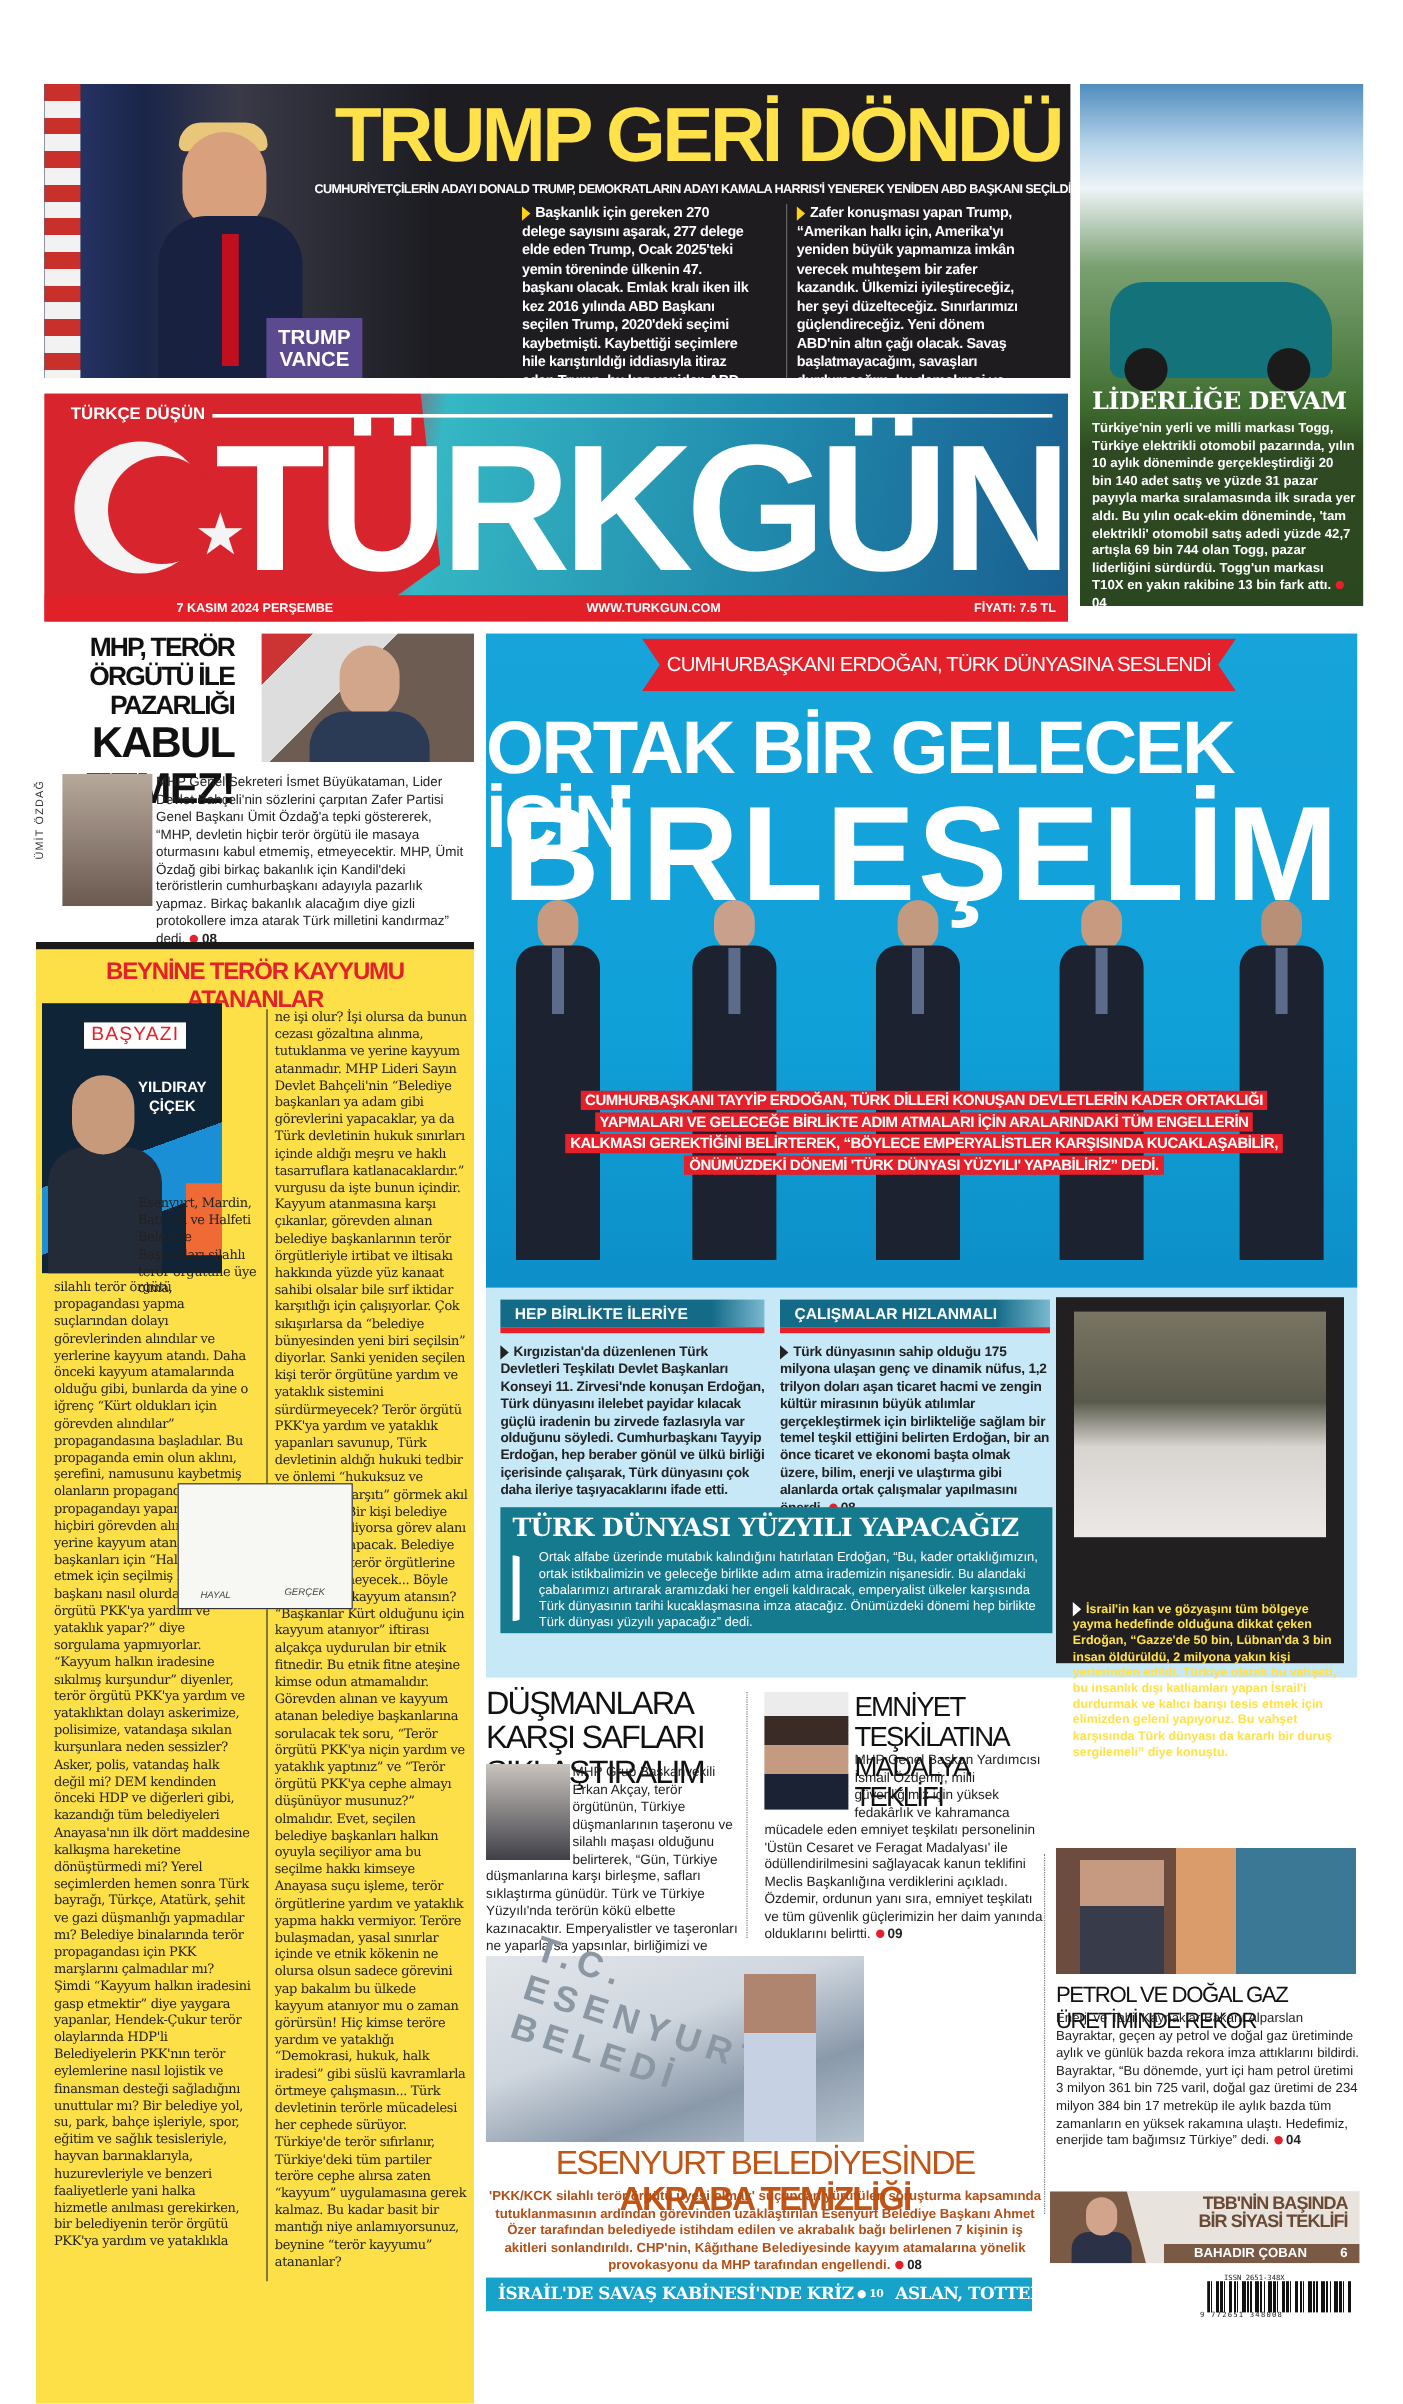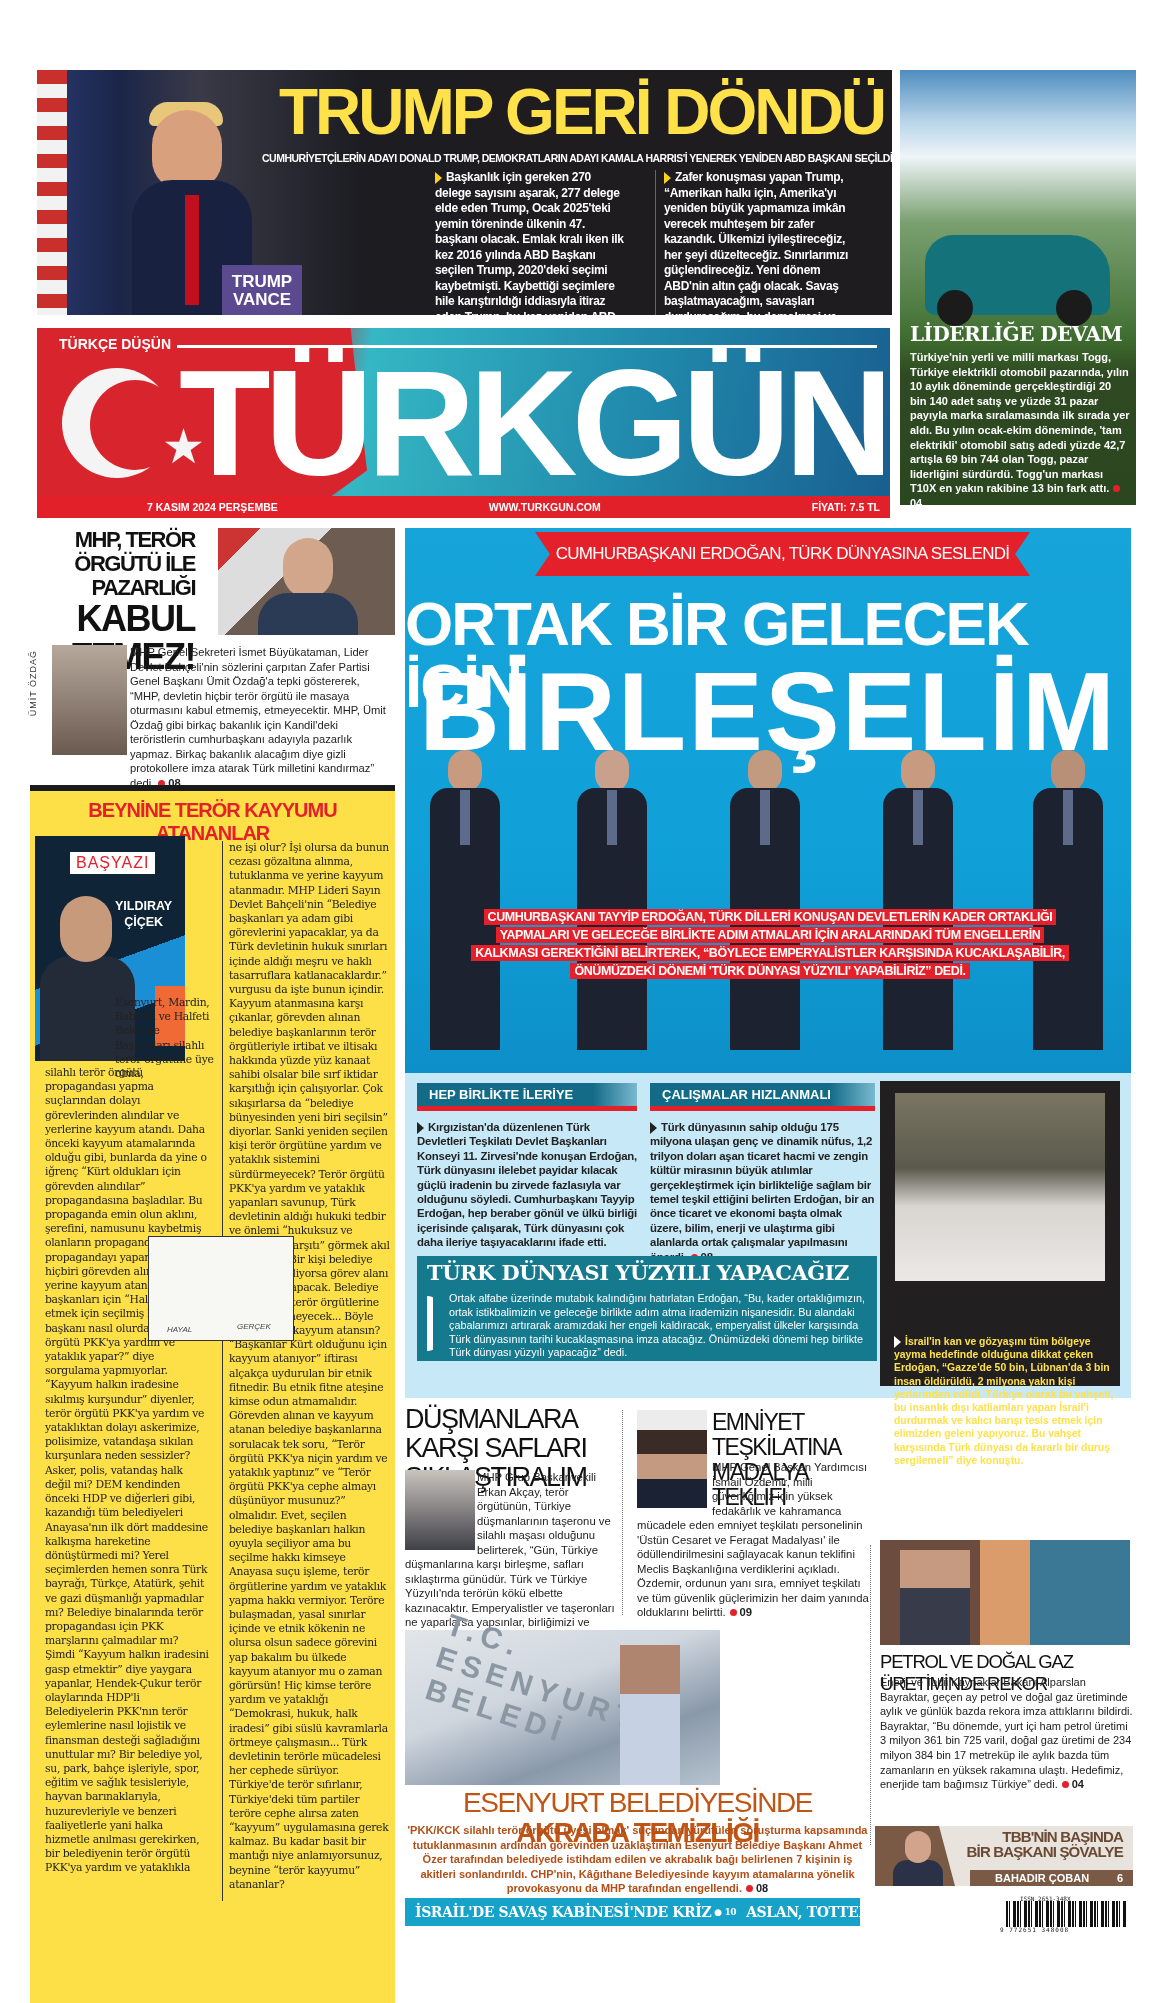--- a/index.html
+++ b/index.html
@@ -268,21 +268,21 @@
   </div>
 <div id="pet-h" class="abs">PETROL VE DOĞAL GAZ ÜRETİMİNDE REKOR</div>
 <div id="pet-t" class="abs"><span>Enerji ve Tabii Kaynaklar Bakanı Alparslan Bayraktar, geçen ay petrol ve doğal gaz üretiminde aylık ve günlük bazda rekora imza attıklarını bildirdi. Bayraktar, “Bu dönemde, yurt içi ham petrol üretimi 3 milyon 361 bin 725 varil, doğal gaz üretimi de 234 milyon 384 bin 17 metreküp ile aylık bazda tüm zamanların en yüksek rakamına ulaştı. Hedefimiz, enerjide tam bağımsız Türkiye” dedi.</span><span class="red-dot"></span><span class="pg">04</span></div>
 
 <div id="tbb" class="abs">
   <div class="brown"></div>
   <div class="suit"></div>
   <div class="face"></div>
   <h4>
       <div>TBB'NİN BAŞINDA</div>
-      <div>BİR BAŞKANI ŞÖVALYE</div>
+      <div>BİR SİYASİ TEKLİFİ</div>
     </h4>
   <div class="au">
       <span>BAHADIR ÇOBAN</span>
       <span>6</span>
     </div>
 </div>
 
 <div id="bbar" class="abs">
   <span>İSRAİL'DE SAVAŞ KABİNESİ'NDE KRİZ</span>
     <span class="n">● <span>10</span></span>

